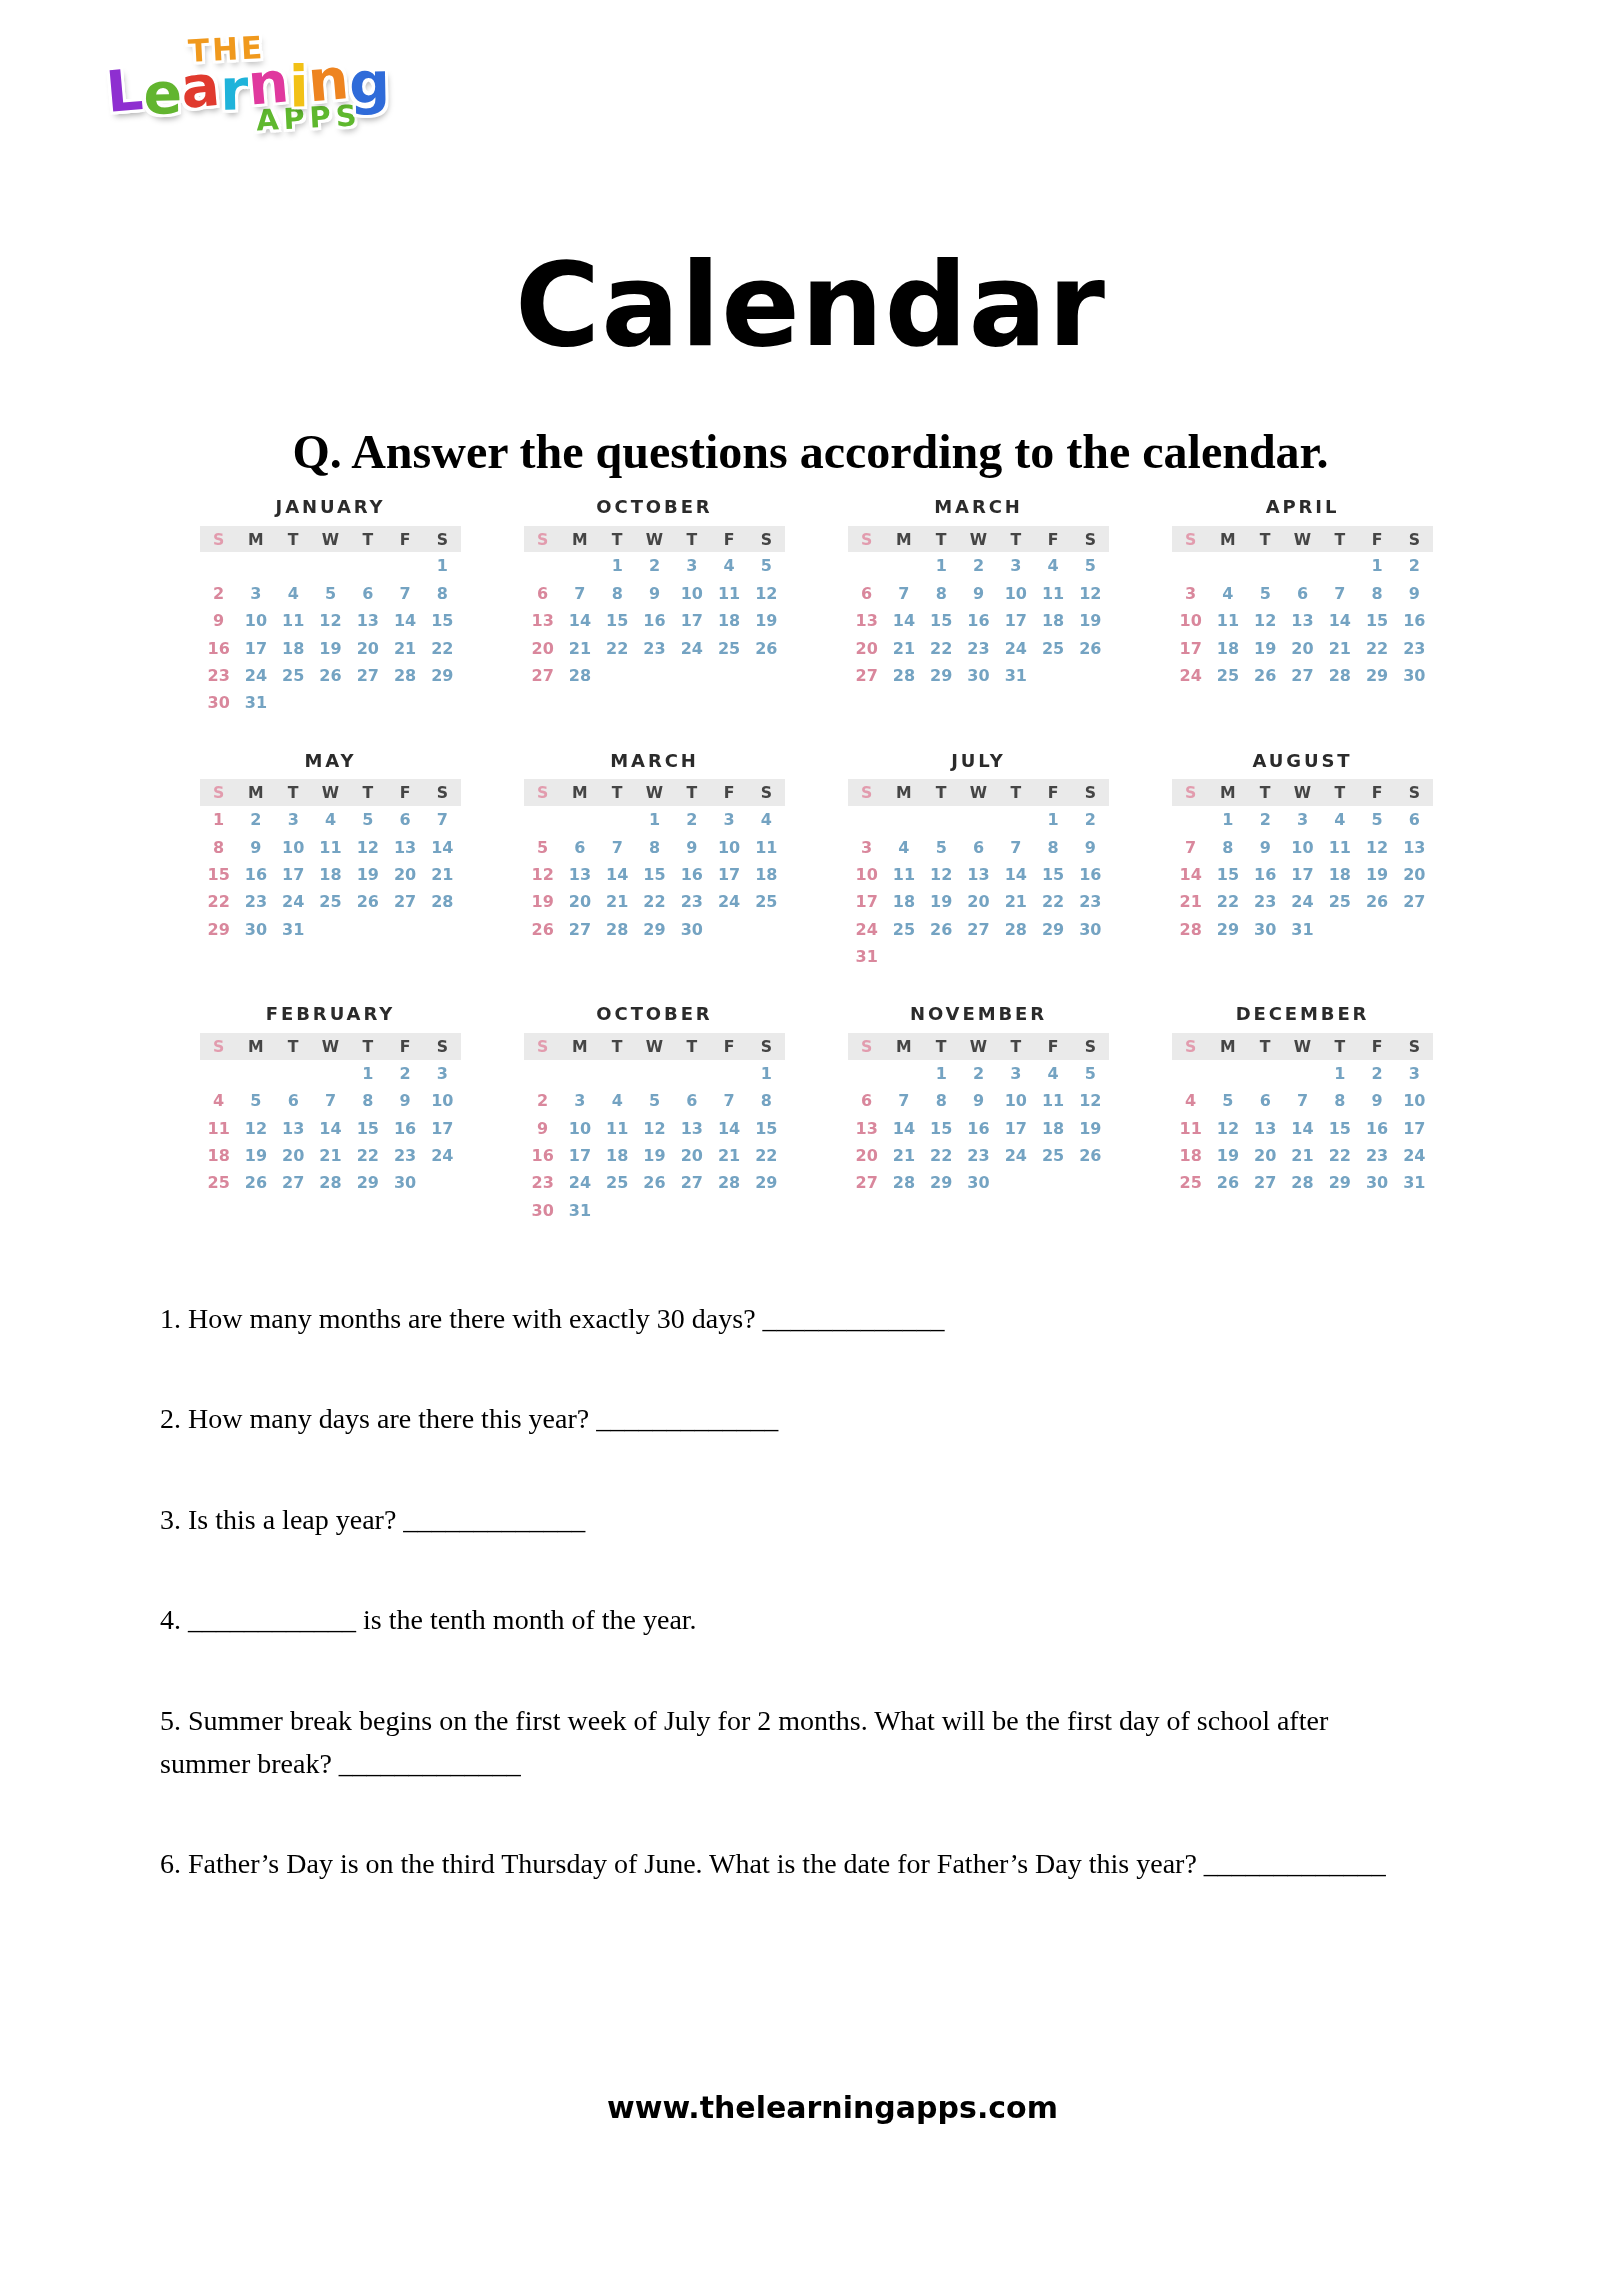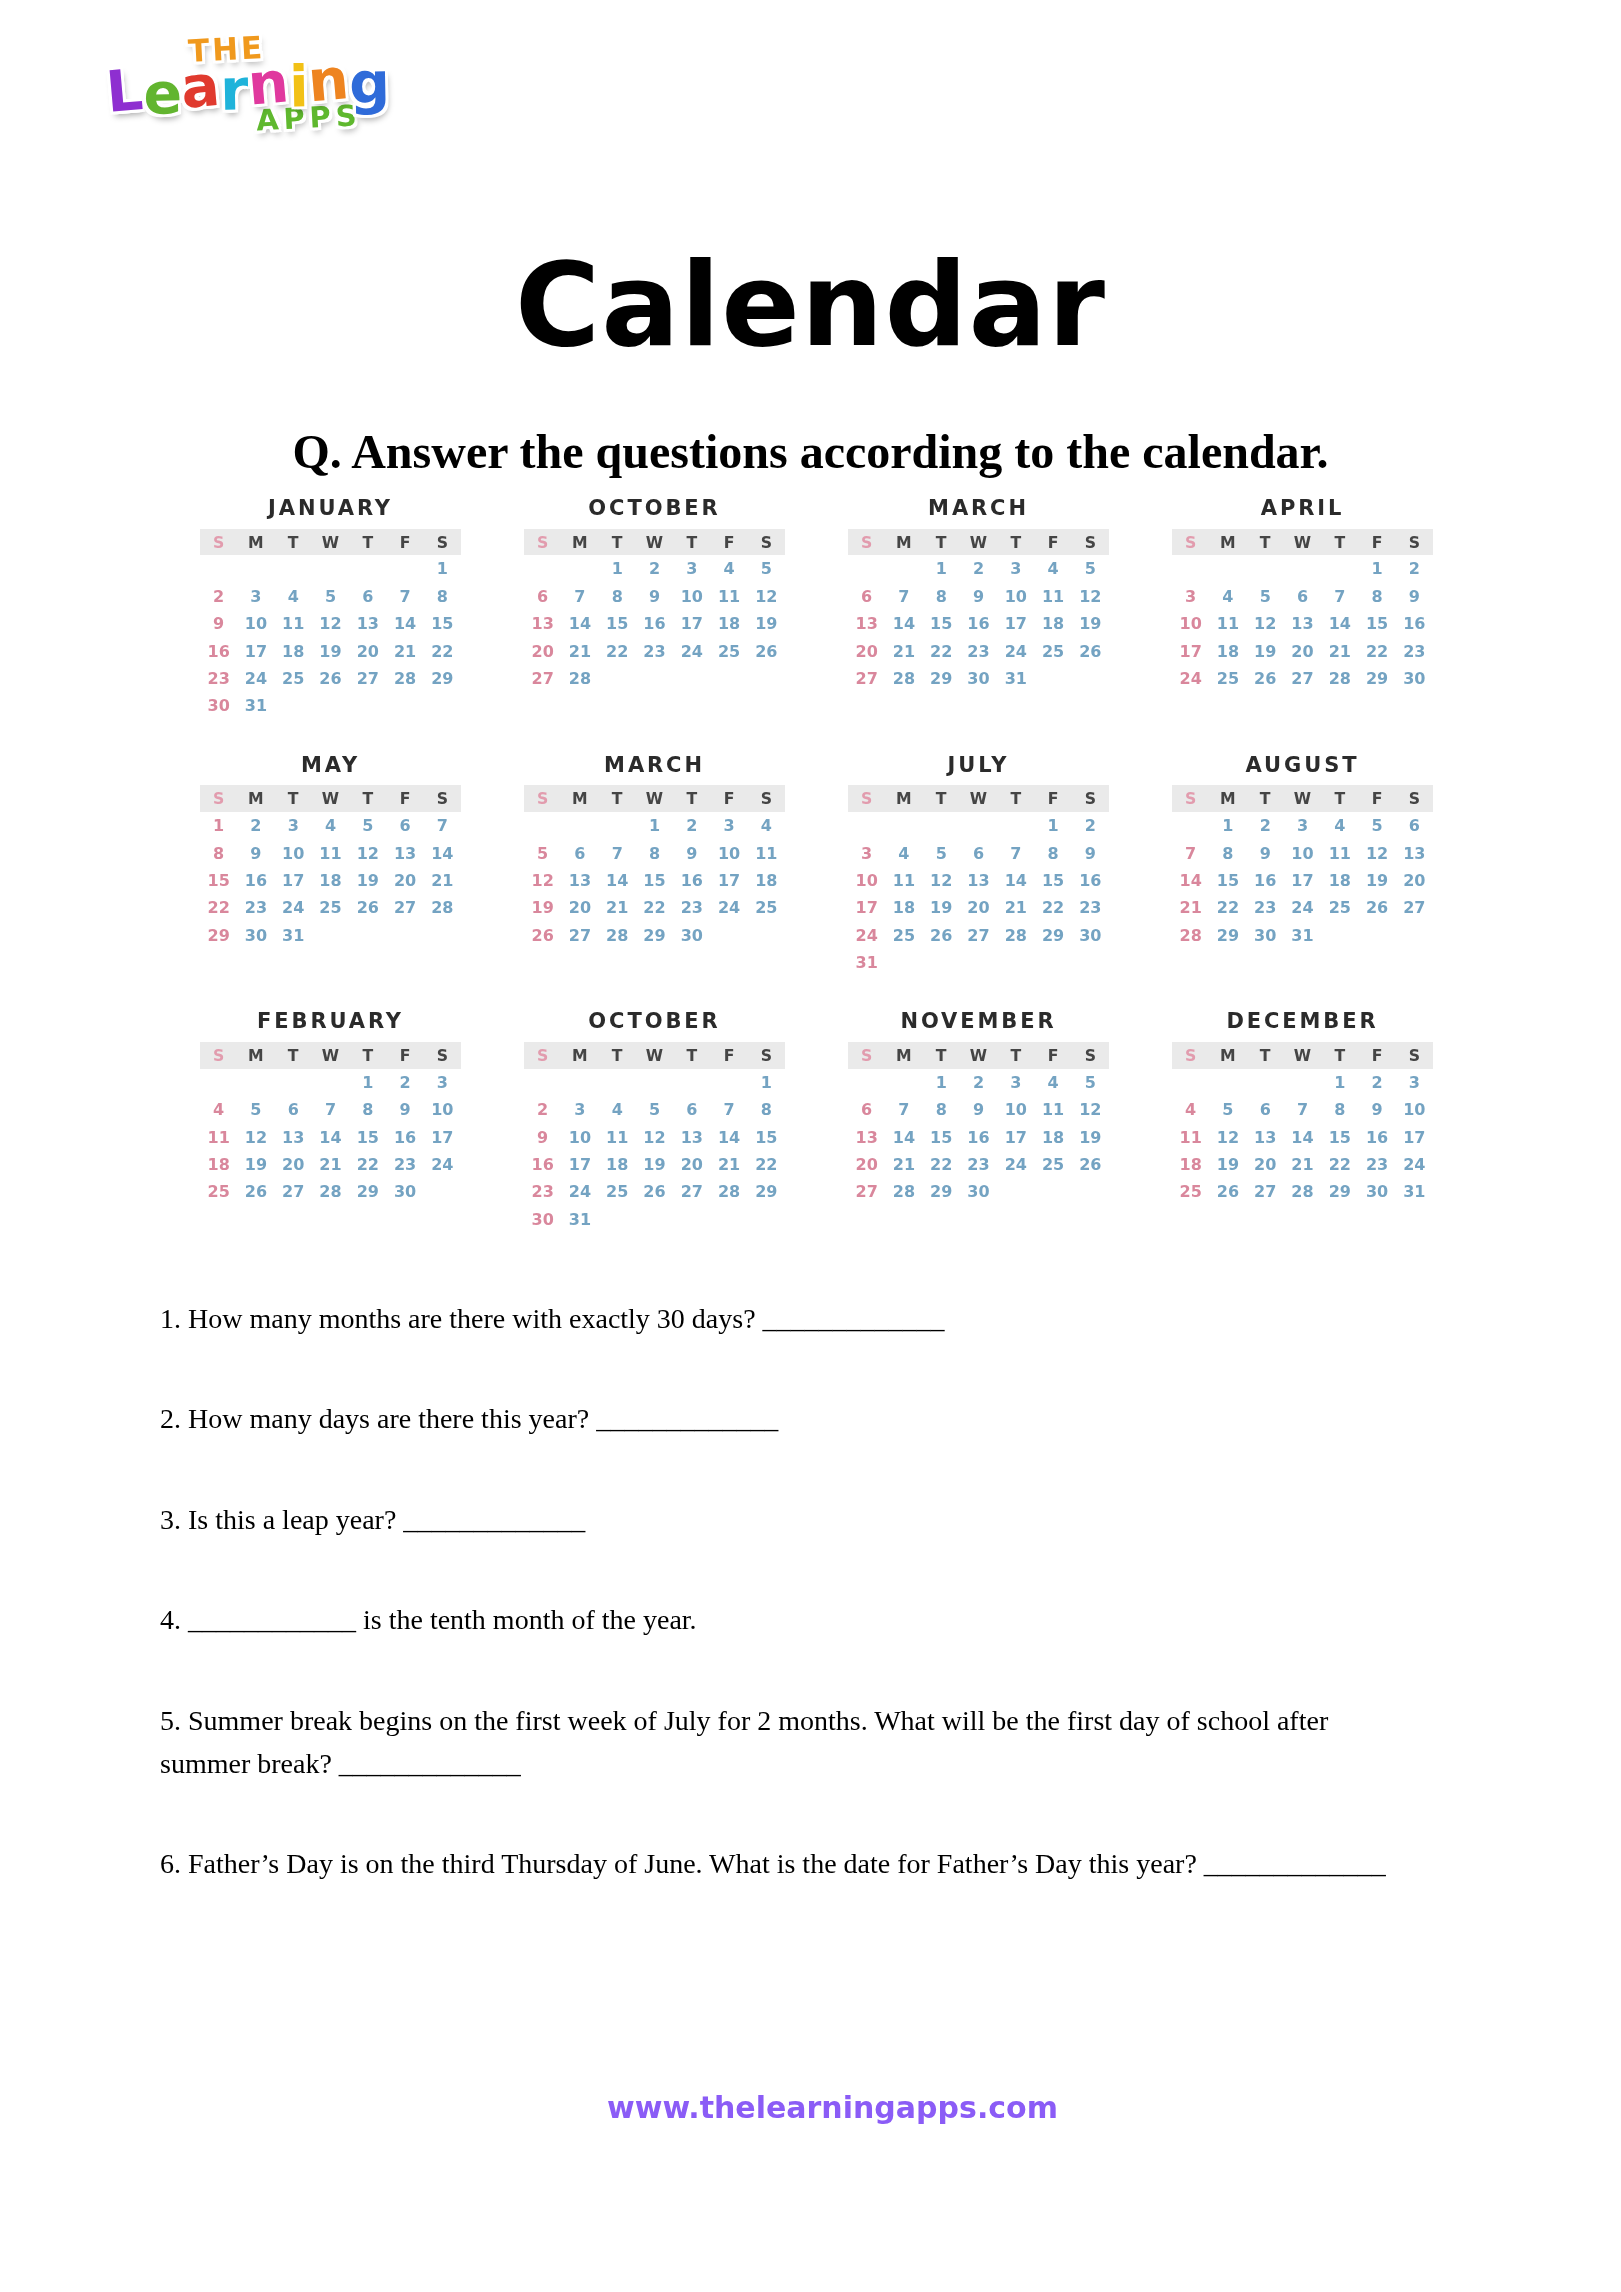--- a/index.html
+++ b/index.html
@@ -81,21 +81,21 @@
     display: grid;
     grid-template-columns: repeat(4, 1fr);
     column-gap: 63px;
     row-gap: 33px;
   }
   .month { width: 100%; }
   .month-title {
     text-align: center;
     font-family: "DejaVu Sans", sans-serif;
     font-weight: bold;
-    font-size: 21px;
+    font-size: 18px;
     letter-spacing: 2.9px;
     color: var(--month-title);
     margin-bottom: 8.8px;
     white-space: nowrap;
   }
   .week-header {
     display: grid;
     grid-template-columns: repeat(7, 1fr);
     background: var(--header-bg);
     height: 26.5px;
@@ -140,21 +140,21 @@
   
   .footer {
     position: absolute;
     top: 2090px;
     left: 0;
     width: 100%;
     text-align: center;
     font-family: "DejaVu Sans", sans-serif;
     font-weight: bold;
     font-size: 30px;
-    color: #8b5cf6;
+    color: #000000;
     padding-left: 44px;
   }
 </style>
 </head>
 <body>
 
 <div class="page">
 
   <div class="logo">
     <span class="logo-the outline" id="logo-the" style="color: rgb(240, 153, 29);">THE</span>

